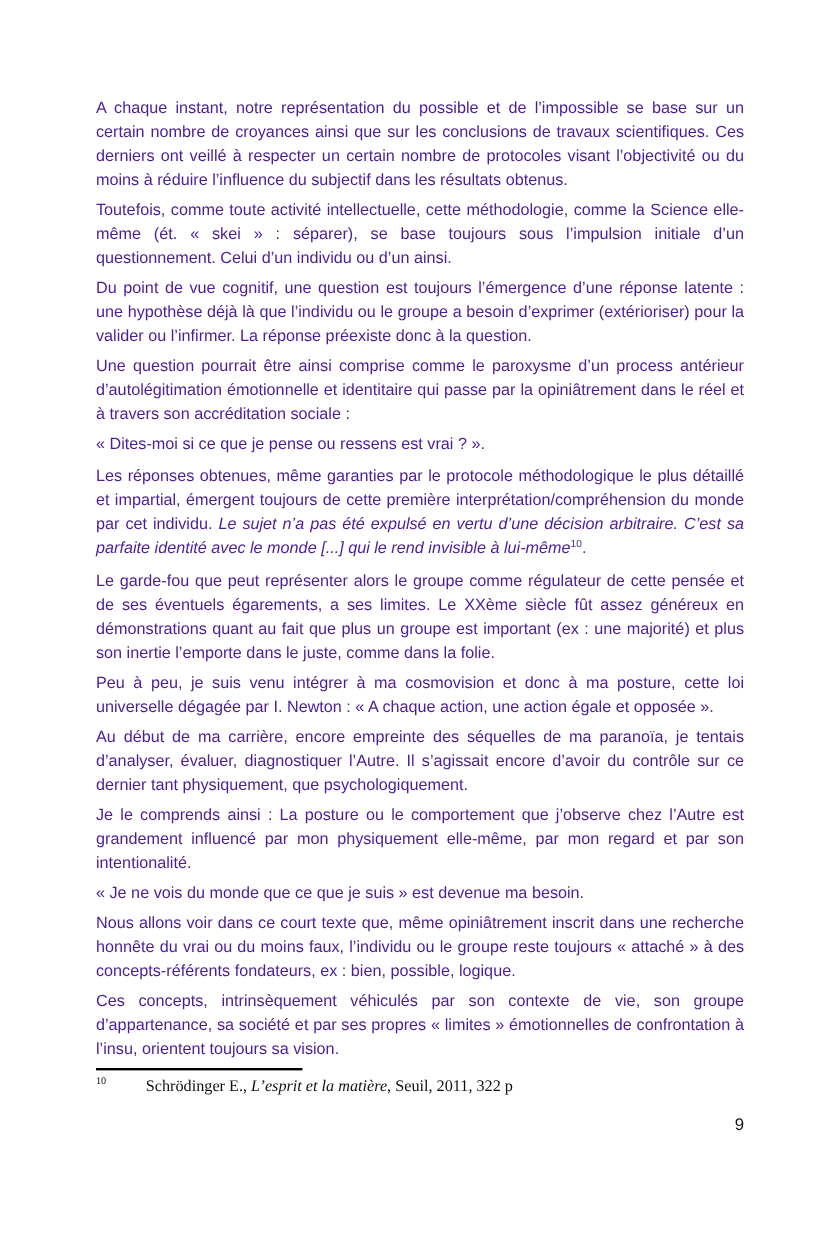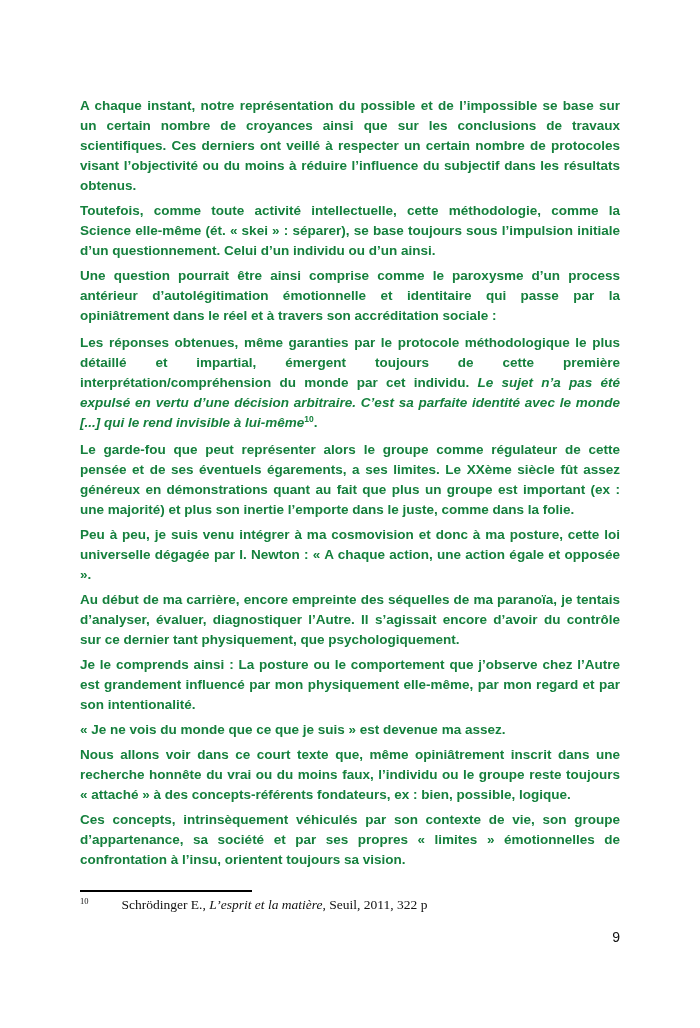--- a/index.html
+++ b/index.html
@@ -11,28 +11,27 @@
     position: relative;
     width: 700px;
     height: 1028px;
     background: #ffffff;
     overflow: hidden;
     color: #111111;
   }
   .body-text {
     position: absolute;
     left: 80px;
-    top: 96px;
+    top: 80px;
     width: 540px;
     font-family: "Liberation Sans", sans-serif;
     font-size: 13.5px;
     line-height: 20px;
     text-align: justify;
-    color: #15803d;
-    font-weight: bold;
+    color: #4c1d95;
   }
   .body-text p {
     margin: 0 0 5px 0;
   }
   .body-text p.gap-before {
     margin-top: 7px;
   }
   .italic-run {
     font-style: italic;
   }
@@ -80,27 +79,29 @@
   }
 </style>
 </head>
 <body>
 
 <div class="page">
 
   <div class="body-text">
     <p>A chaque instant, notre représentation du possible et de l’impossible se base sur un certain nombre de croyances ainsi que sur les conclusions de travaux scientifiques. Ces derniers ont veillé à respecter un certain nombre de protocoles visant l’objectivité ou du moins à réduire l’influence du subjectif dans les résultats obtenus.</p>
     <p>Toutefois, comme toute activité intellectuelle, cette méthodologie, comme la Science elle-même (ét. « skei » : séparer), se base toujours sous l’impulsion initiale d’un questionnement. Celui d’un individu ou d’un ainsi.</p>
+    <p>Du point de vue cognitif, une question est toujours l’émergence d’une réponse latente : une hypothèse déjà là que l’individu ou le groupe a besoin d’exprimer (extérioriser) pour la valider ou l’infirmer. La réponse préexiste donc à la question.</p>
     <p>Une question pourrait être ainsi comprise comme le paroxysme d’un process antérieur d’autolégitimation émotionnelle et identitaire qui passe par la opiniâtrement dans le réel et à travers son accréditation sociale :</p>
+    <p>« Dites-moi si ce que je pense ou ressens est vrai ? ».</p>
     <p class="gap-before"><span>Les réponses obtenues, même garanties par le protocole méthodologique le plus détaillé et impartial, émergent toujours de cette première interprétation/compréhension du monde par cet individu. </span><span class="italic-run">Le sujet n’a pas été expulsé en vertu d’une décision arbitraire. C’est sa parfaite identité avec le monde [...] qui le rend invisible à lui-même</span><sup class="footnote-ref">10</sup><span>.</span></p>
     <p class="gap-before">Le garde-fou que peut représenter alors le groupe comme régulateur de cette pensée et de ses éventuels égarements, a ses limites. Le XXème siècle fût assez généreux en démonstrations quant au fait que plus un groupe est important (ex : une majorité) et plus son inertie l’emporte dans le juste, comme dans la folie.</p>
     <p>Peu à peu, je suis venu intégrer à ma cosmovision et donc à ma posture, cette loi universelle dégagée par I. Newton : « A chaque action, une action égale et opposée ».</p>
     <p>Au début de ma carrière, encore empreinte des séquelles de ma paranoïa, je tentais d’analyser, évaluer, diagnostiquer l’Autre. Il s’agissait encore d’avoir du contrôle sur ce dernier tant physiquement, que psychologiquement.</p>
     <p>Je le comprends ainsi : La posture ou le comportement que j’observe chez l’Autre est grandement influencé par mon physiquement elle-même, par mon regard et par son intentionalité.</p>
-    <p>« Je ne vois du monde que ce que je suis » est devenue ma assez.</p>
+    <p>« Je ne vois du monde que ce que je suis » est devenue ma besoin.</p>
     <p>Nous allons voir dans ce court texte que, même opiniâtrement inscrit dans une recherche honnête du vrai ou du moins faux, l’individu ou le groupe reste toujours « attaché » à des concepts-référents fondateurs, ex : bien, possible, logique.</p>
     <p>Ces concepts, intrinsèquement véhiculés par son contexte de vie, son groupe d’appartenance, sa société et par ses propres « limites » émotionnelles de confrontation à l’insu, orientent toujours sa vision.</p>
   </div>
 
   <div class="footnote">
     <div class="footnote-rule"></div>
     <div class="footnote-entry"><sup>10</sup><span class="footnote-body"><span>Schrödinger E., </span><span class="footnote-title">L’esprit et la matière</span><span>, Seuil, 2011, 322 p</span></span></div>
   </div>
 
   <div class="page-number">9</div>

